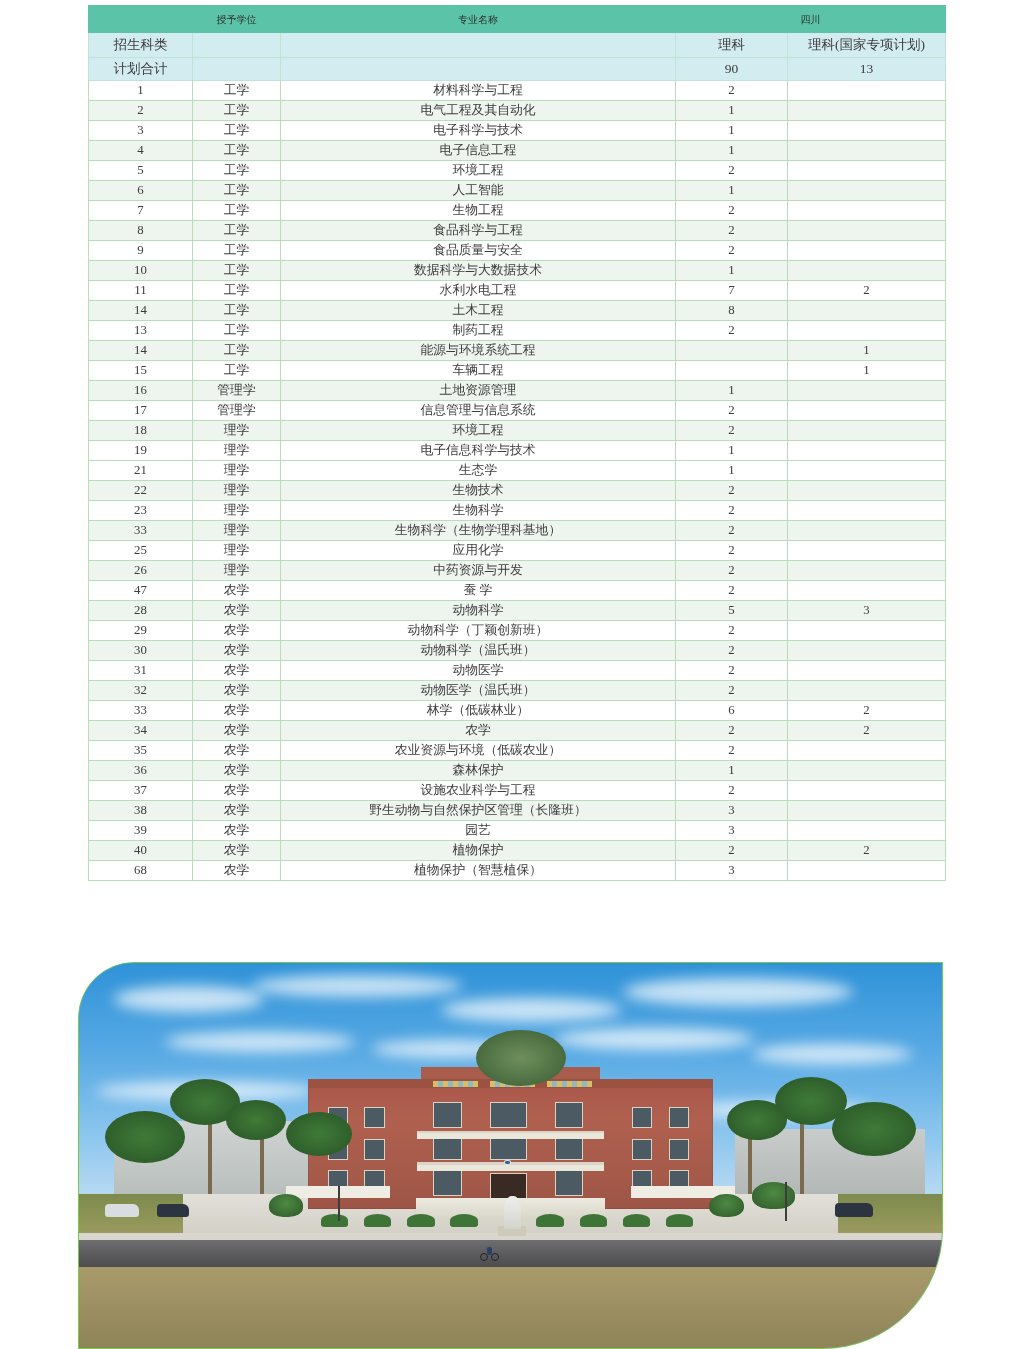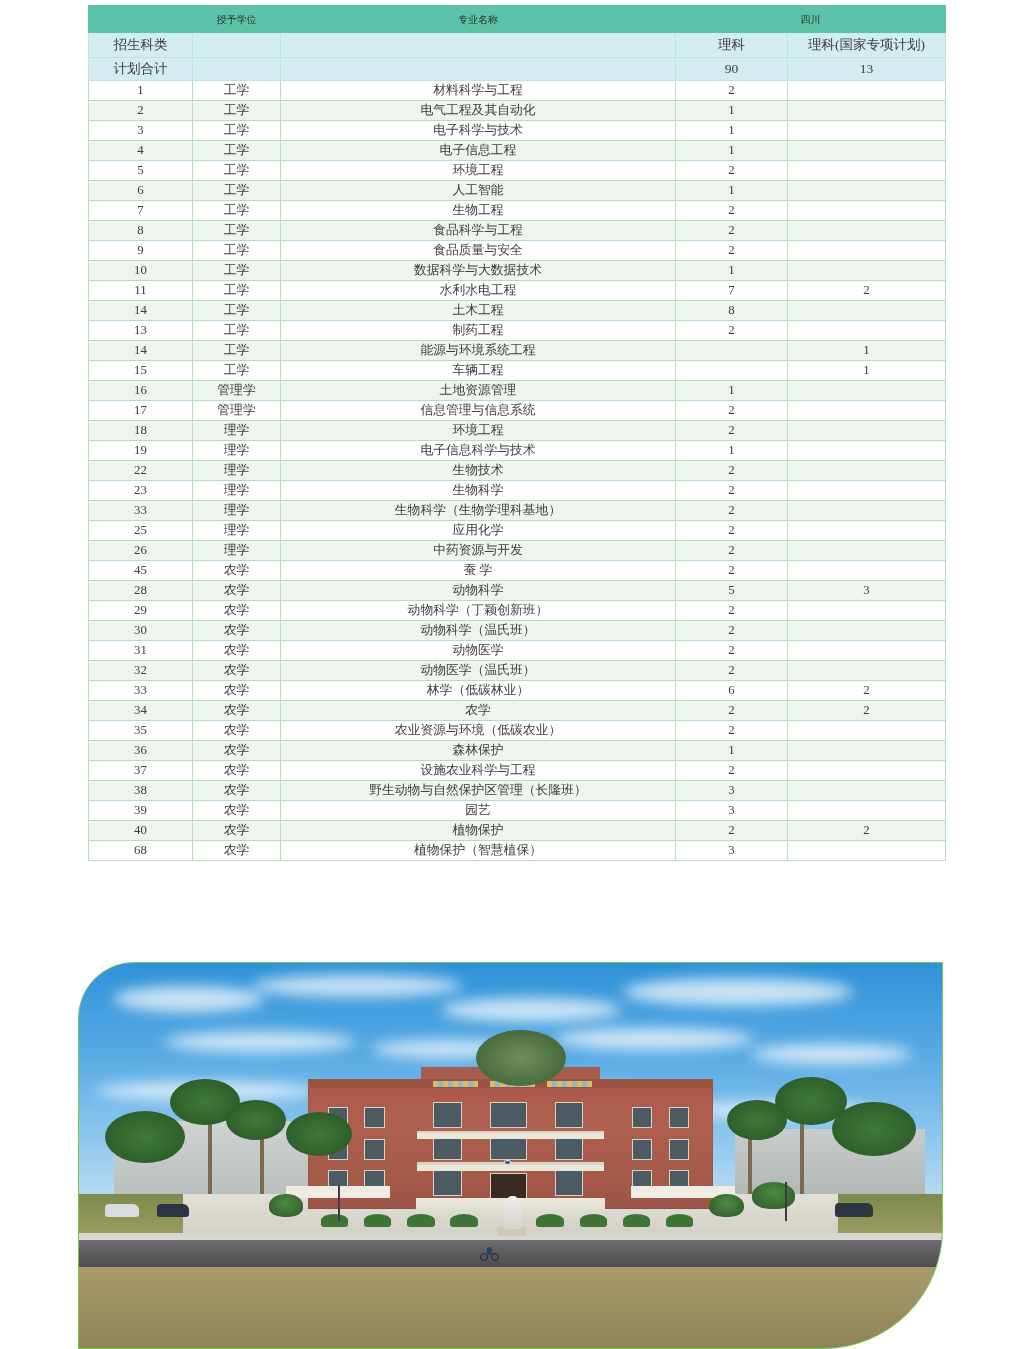--- a/index.html
+++ b/index.html
@@ -384,20 +384,27 @@
             <td class="num">2</td>
             <td class="num"></td>
           </tr>
           <tr class="body-row odd">
             <td class="num">19</td>
             <td>理学</td>
             <td>电子信息科学与技术</td>
             <td class="num">1</td>
             <td class="num"></td>
           </tr>
+          <tr class="body-row odd">
+            <td class="num">21</td>
+            <td>理学</td>
+            <td>生态学</td>
+            <td class="num">1</td>
+            <td class="num"></td>
+          </tr>
           <tr class="body-row even">
             <td class="num">22</td>
             <td>理学</td>
             <td>生物技术</td>
             <td class="num">2</td>
             <td class="num"></td>
           </tr>
           <tr class="body-row odd">
             <td class="num">23</td>
             <td>理学</td>
@@ -420,21 +427,21 @@
             <td class="num"></td>
           </tr>
           <tr class="body-row even">
             <td class="num">26</td>
             <td>理学</td>
             <td>中药资源与开发</td>
             <td class="num">2</td>
             <td class="num"></td>
           </tr>
           <tr class="body-row odd">
-            <td class="num">45</td>
+            <td class="num">47</td>
             <td>农学</td>
             <td>蚕 学</td>
             <td class="num">2</td>
             <td class="num"></td>
           </tr>
           <tr class="body-row even">
             <td class="num">28</td>
             <td>农学</td>
             <td>动物科学</td>
             <td class="num">5</td>

